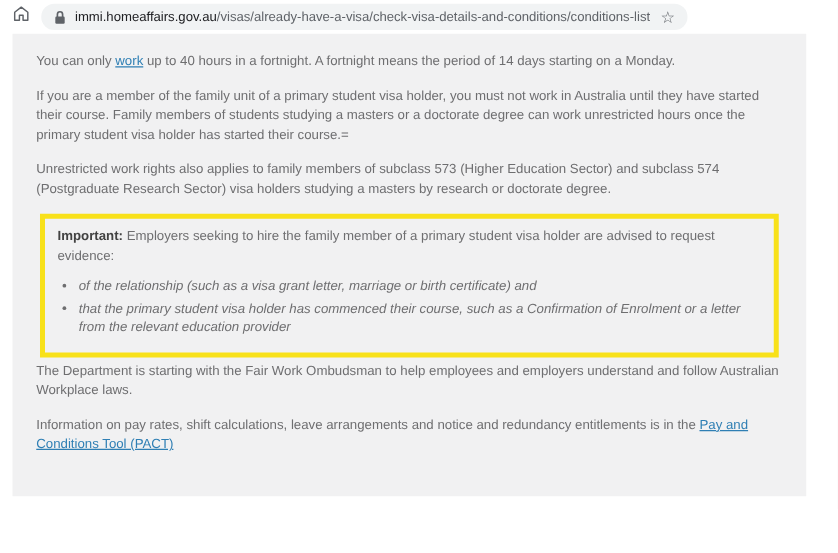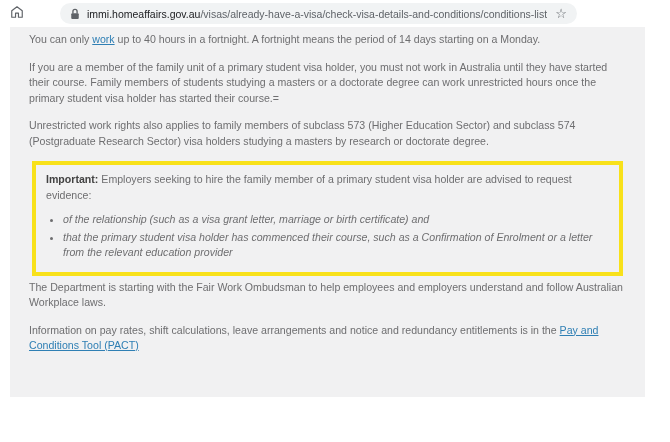--- a/index.html
+++ b/index.html
@@ -7,21 +7,21 @@
   body {
     width: 670px; height: 442px;
     font-family: "Liberation Sans", "DejaVu Sans", sans-serif;
     background: #ffffff;
   }
   .screen { position: relative; width: 670px; height: 442px; overflow: hidden; background: #ffffff; }
 
   
   .browser-bar {
     height: 27px; display: flex; align-items: center;
-    padding: 0 8px; background: #ffffff; gap: 27px;
+    padding: 0 8px; background: #ffffff;
   }
   .home-btn { display: flex; align-items: center; justify-content: center; width: 18px; height: 18px; cursor: pointer; }
   .addr-pill {
     display: flex; align-items: center;
     width: 517px; height: 21px; margin-left: 7px;
     background: #f1f3f4; border-radius: 11px; padding: 0 10px;
   }
   .lock-wrap { display: flex; align-items: center; margin-right: 7px; }
   .url-text { font-size: 10.5px; color: #202124; white-space: nowrap; overflow: hidden; }
   .url-text .path { color: #5f6368; }
@@ -33,21 +33,21 @@
     background: #20395c; color: #ffffff;
     display: flex; align-items: center; padding: 0 15px;
     font-size: 10.8px; cursor: pointer;
   }
   .accordion-title { letter-spacing: 0.1px; }
   .chevron-wrap { margin-left: auto; display: flex; align-items: center; }
 
   
   .content {
     margin: 0 25px 0 10px; height: 370px;
-    background: #f1f1f2; padding: 5px 22px 12px 19px;
+    background: #f1f1f2; padding: 15px 22px 12px 19px;
     font-size: 10.6px; line-height: 15.5px; color: #6e6e70;
     overflow: hidden;
   }
   .content p { margin: 0 0 12px; }
   .content b { color: #424242; font-weight: bold; }
   .content a { color: #2f7fb4; text-decoration: underline; cursor: pointer; }
 
   .important-box {
     border: 4px solid #f8e11a;
     margin: 2px 0 4px 3px;

